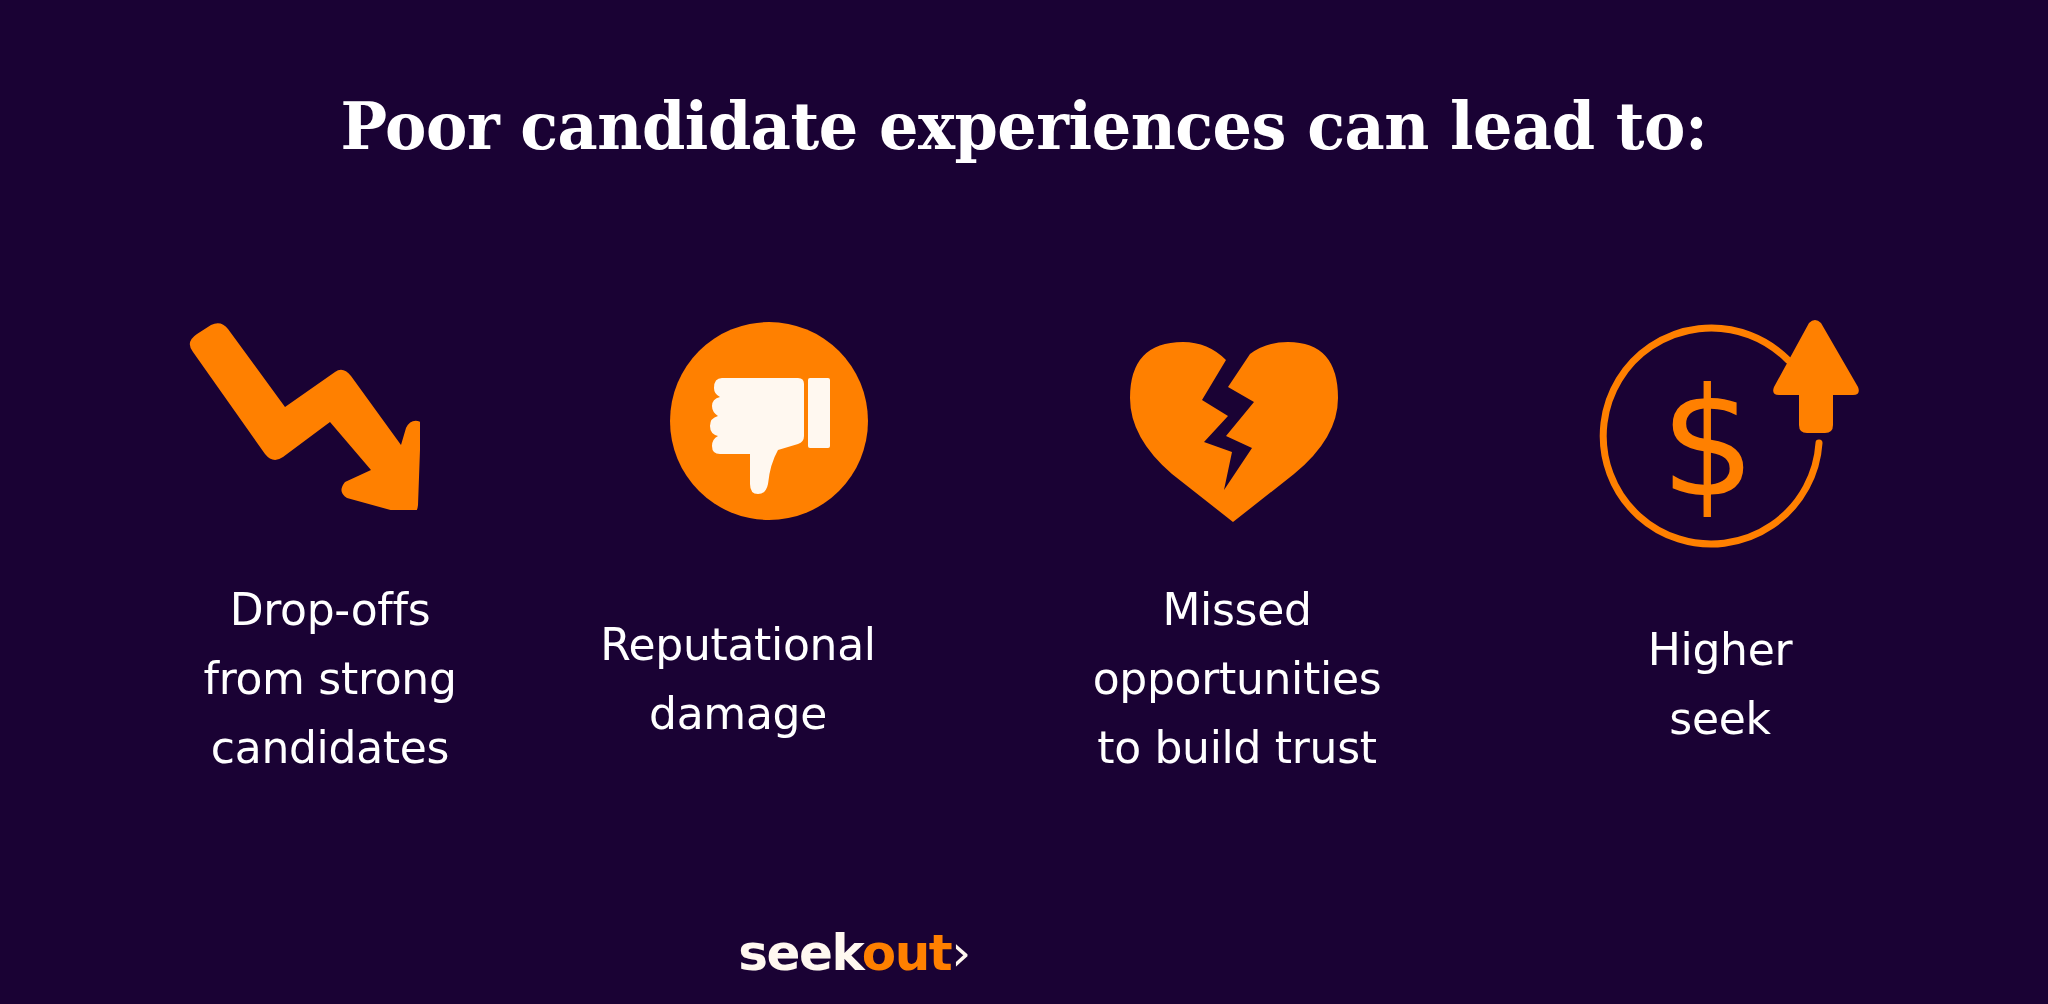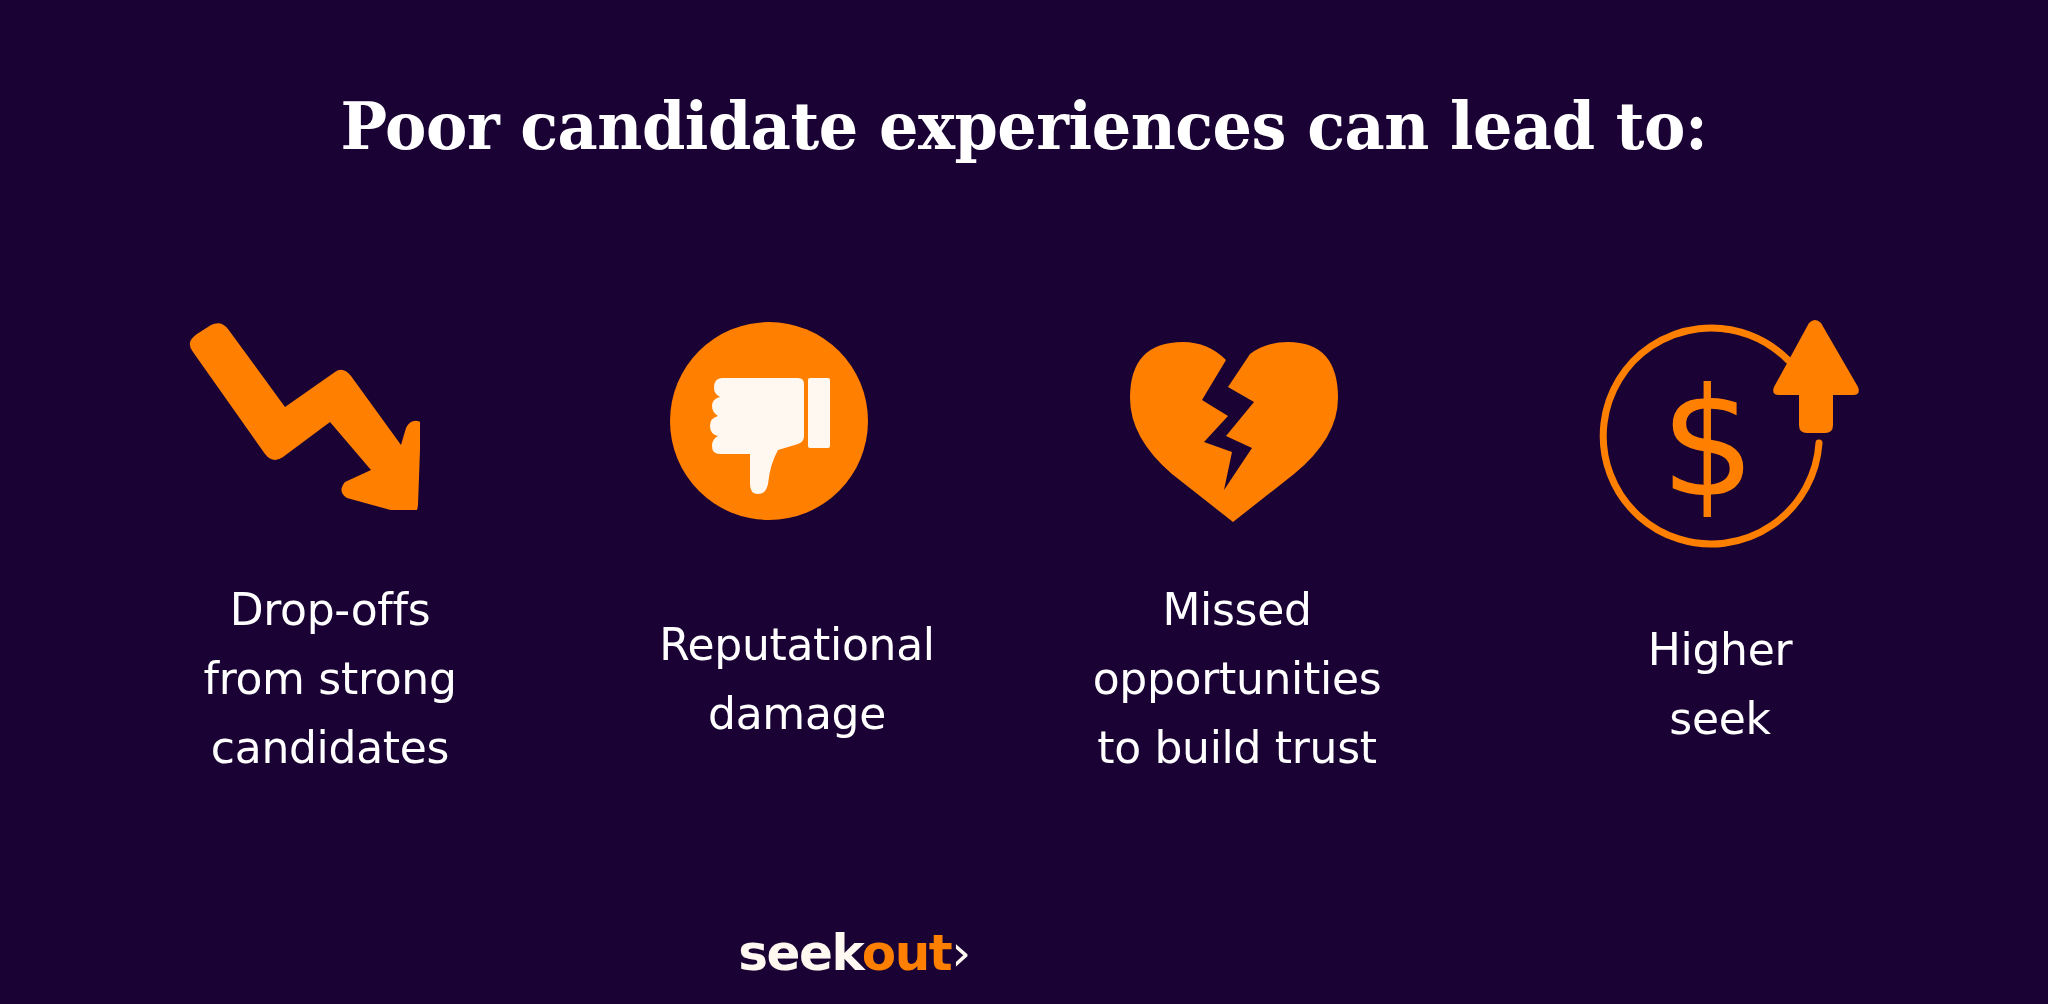--- a/index.html
+++ b/index.html
@@ -78,21 +78,21 @@
 from strong
 candidates</div>
 
 <div class="icon" style="left:670px; top:322px; width:198px; height:198px;">
   <svg viewBox="0 0 198 198" xmlns="http://www.w3.org/2000/svg">
     <circle cx="99" cy="99" r="99" fill="#ff8000"></circle>
     <rect x="138" y="56" width="22" height="70" rx="2" fill="#fff8f0"></rect>
     <path d="M52 56 L128 56 Q134 56 134 62 L134 114 Q134 120 128 122 L108 128 Q100 142 98 162 Q96 172 88 172 Q80 172 80 162 L80 132 L50 132 Q42 132 42 124 Q42 117 48 114 Q40 112 40 104 Q40 96 48 94 Q42 90 42 84 Q42 77 50 75 Q44 72 44 66 Q44 56 52 56 Z" fill="#fff8f0"></path>
   </svg>
 </div>
-<div class="label" style="left:597px; top:610px;">Reputational
+<div class="label" style="left:538px; top:610px;">Reputational
 damage</div>
 
 <div class="icon" style="left:1128px; top:340px; width:212px; height:182px;">
   <svg viewBox="0 0 212 182" xmlns="http://www.w3.org/2000/svg">
     <path d="M98 20 Q80 2 55 2 Q2 2 2 58 Q2 98 44 134 L105 182 L166 134 Q210 98 210 58 Q210 2 160 2 Q138 2 122 14 L100 47 L126 62 L98 96 L124 108 L96 150 L104 112 L76 102 L100 76 L74 60 Z" fill="#ff8000"></path>
   </svg>
 </div>
 <div class="label" style="left:1037px; top:575px;">Missed
 opportunities
 to build trust</div>

